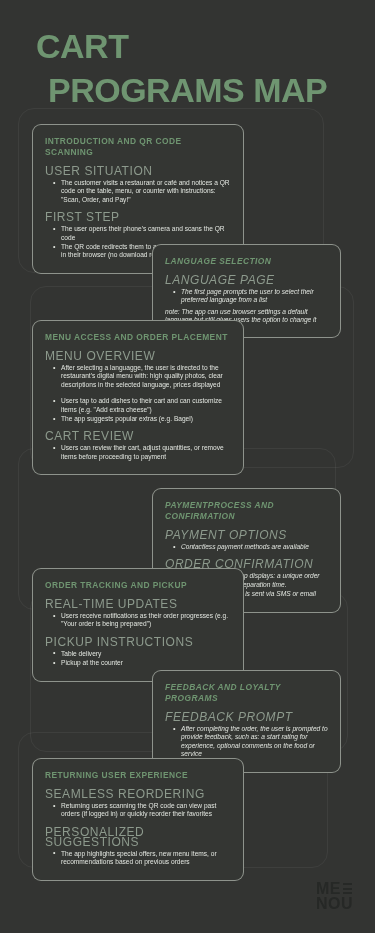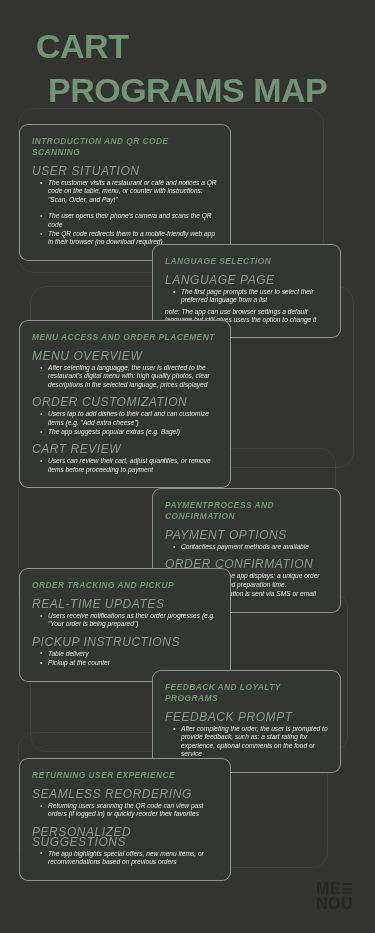--- a/index.html
+++ b/index.html
@@ -52,21 +52,21 @@
 
   
   .card {
     position:absolute;
     border:1px solid rgba(216,224,214,0.55);
     border-radius:9px;
     background:#343633;
     padding:11px 12px 12px 12px;
     z-index:3;
   }
-  .card.left  { left:19px;  width:212px;font-style:italic; }
+  .card.left  { left:32px;  width:212px; }
   .card.right { left:152px; width:189px;font-style:italic; }
 
   .card-title {
     color:#6f9571;
     font-size:8.4px;
     font-weight:bold;
     letter-spacing:0.45px;
     line-height:11px;
     text-transform:uppercase;
     margin-bottom:8px;
@@ -154,20 +154,21 @@
 <div id="cards-root">
     <div class="card left" style="top: 124px;">
       <div class="card-title">INTRODUCTION AND QR CODE SCANNING</div>
       <div class="sec">
         <div class="sec-head">USER SITUATION</div>
         <ul class="bullets">
           <li>The customer visits a restaurant or café and notices a QR code on the table, menu, or counter with instructions: "Scan, Order, and Pay!"</li>
         </ul>
       </div>
       <div class="sec">
+        <div class="sec-head">FIRST STEP</div>
         <ul class="bullets">
           <li>The user opens their phone's camera and scans the QR code</li>
           <li>The QR code redirects them to a mobile-friendly web app in their browser (no download required)</li>
         </ul>
       </div>
     </div>
     <div class="card right" style="top: 244px;">
       <div class="card-title">LANGUAGE SELECTION</div>
       <div class="sec">
         <div class="sec-head">LANGUAGE PAGE</div>
@@ -179,21 +180,20 @@
     </div>
     <div class="card left" style="top: 320px;">
       <div class="card-title">MENU ACCESS AND ORDER PLACEMENT</div>
       <div class="sec">
         <div class="sec-head">MENU OVERVIEW</div>
         <ul class="bullets">
           <li>After selecting a languagge, the user is directed to the restaurant's digital menu with: high quality photos, clear descriptions in the selected language, prices displayed</li>
         </ul>
       </div>
       <div class="sec">
-        <div class="sec-head">ORDER CUSTOMIZATION</div>
         <ul class="bullets">
           <li>Users tap to add dishes to their cart and can customize items (e.g. "Add extra cheese")</li>
           <li>The app suggests popular extras (e.g. Bagel)</li>
         </ul>
       </div>
       <div class="sec">
         <div class="sec-head">CART REVIEW</div>
         <ul class="bullets">
           <li>Users can review their cart, adjust quantities, or remove items before proceeding to payment</li>
         </ul>

